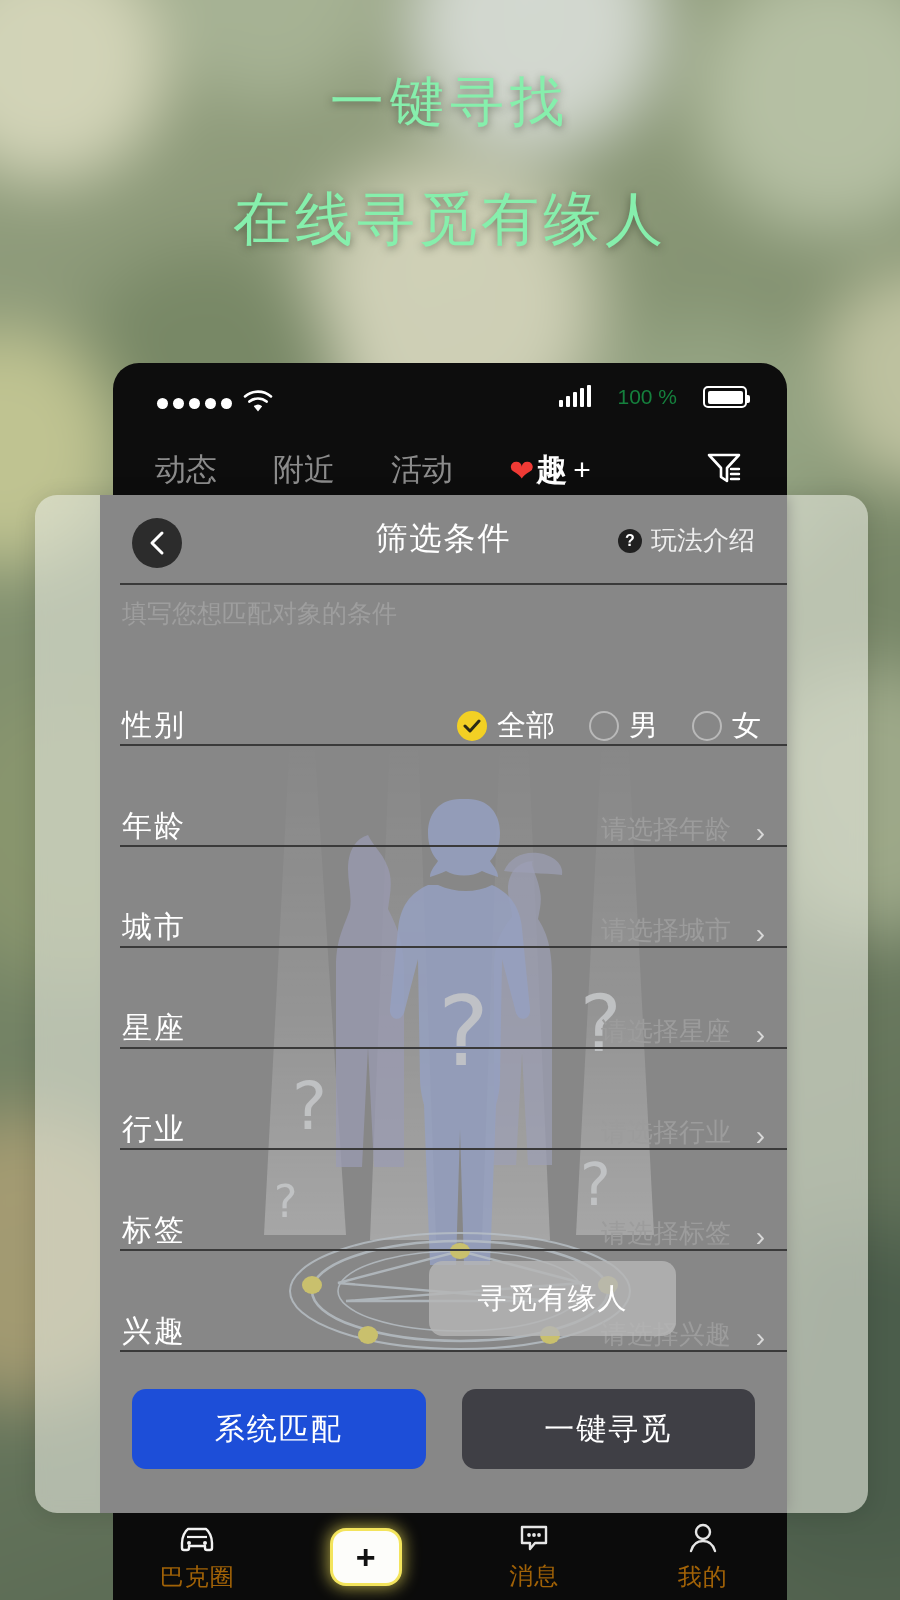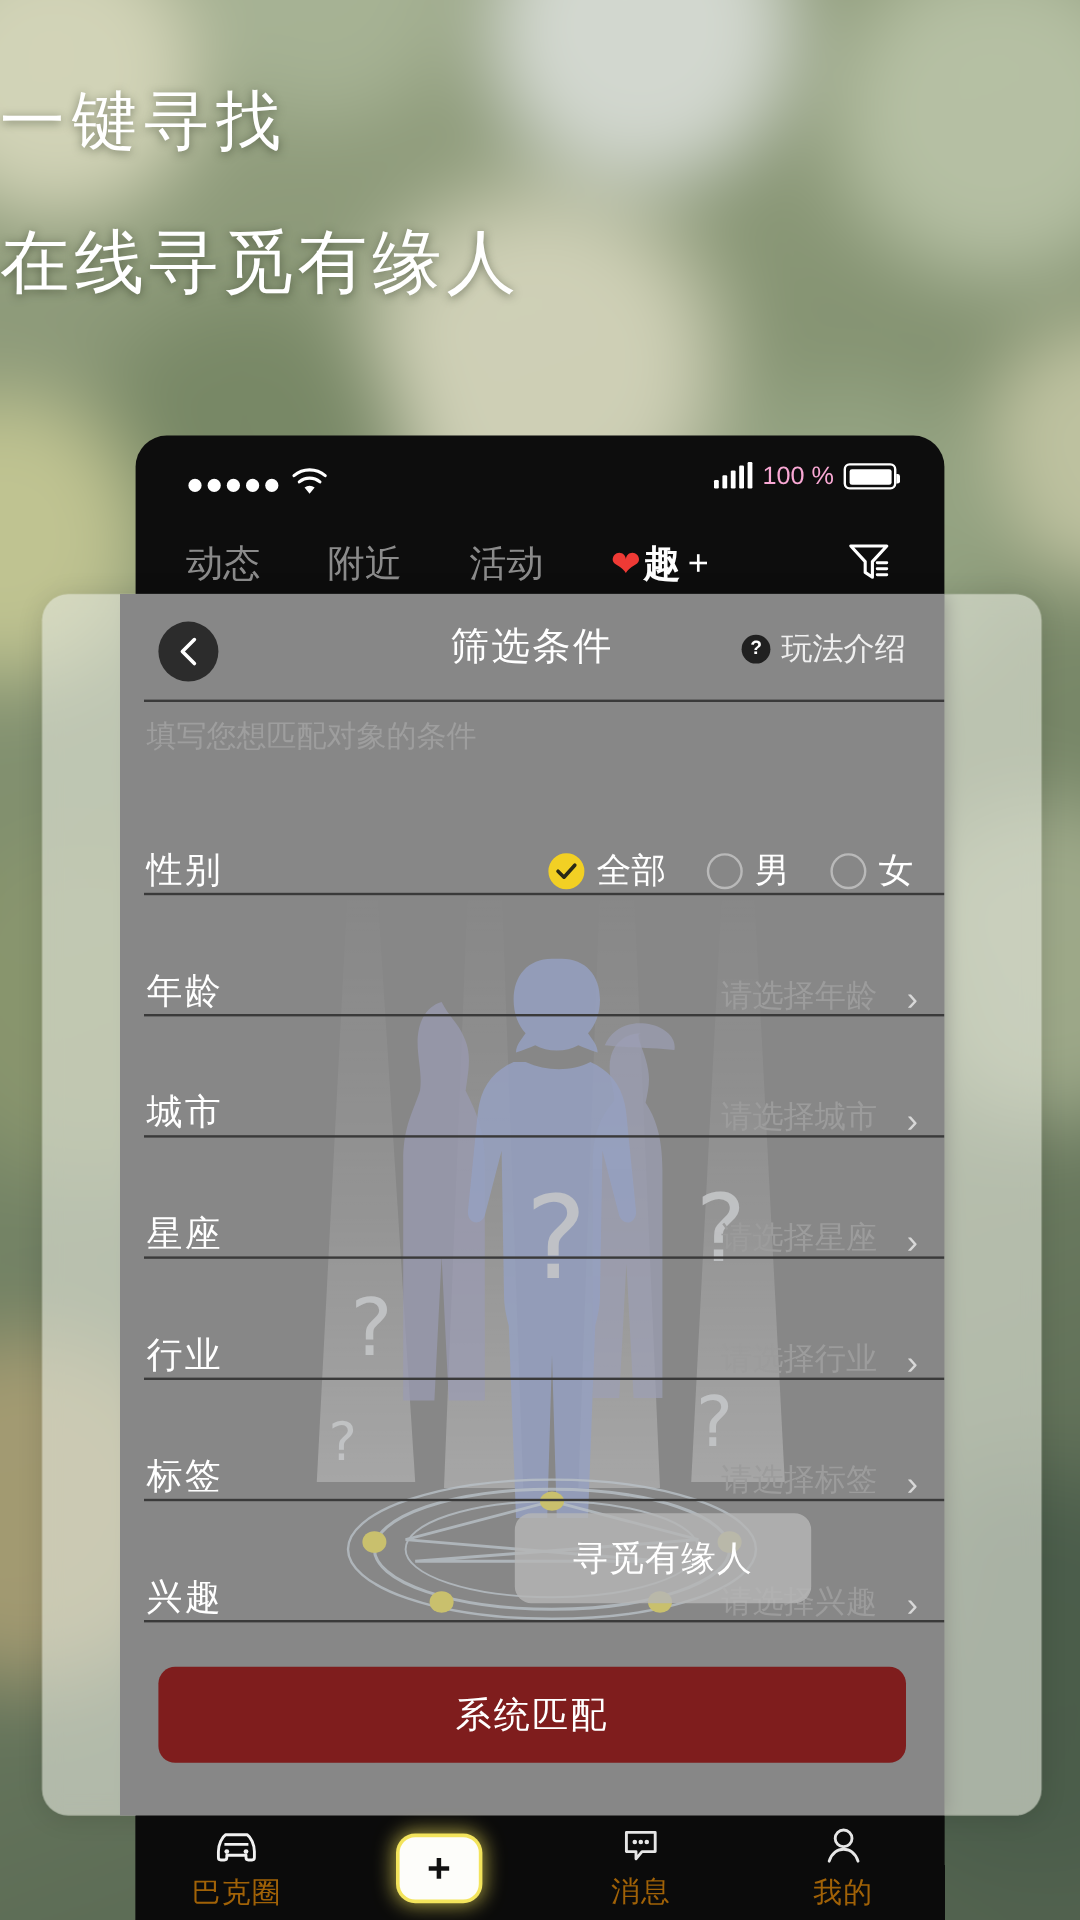--- a/index.html
+++ b/index.html
@@ -25,34 +25,34 @@
       radial-gradient(circle at 90% 50%, rgba(168,178,146,.8) 0 100px, rgba(168,178,146,0) 170px),
       radial-gradient(circle at 10% 76%, rgba(176,162,118,.8) 0 110px, rgba(176,162,118,0) 180px),
       radial-gradient(circle at 36% 82%, rgba(96,112,88,.92) 0 130px, rgba(96,112,88,0) 210px),
       radial-gradient(circle at 64% 78%, rgba(120,134,104,.9) 0 120px, rgba(120,134,104,0) 200px),
       radial-gradient(circle at 88% 84%, rgba(74,92,74,.95) 0 130px, rgba(74,92,74,0) 210px),
       radial-gradient(circle at 50% 96%, rgba(68,86,70,.95) 0 150px, rgba(68,86,70,0) 240px),
       linear-gradient(160deg,#9aa585 0%,#7e8d6c 40%,#4e5e4c 100%);
     filter:blur(26px);}
 
   
-  .headline{position:absolute;left:0;right:0;top:74px;text-align:left;
-    color:#ffffff;font-size:54px;font-weight:400;letter-spacing:6px;
+  .headline{position:absolute;left:0;right:0;top:74px;text-align:center;
+    color:#86efac;font-size:54px;font-weight:400;letter-spacing:6px;
     text-shadow:0 2px 8px rgba(40,50,30,.55);line-height:1.0;}
   .headline .l2{display:block;margin-top:62px;font-size:58px;letter-spacing:4px;}
 
   
   .phone{position:absolute;left:113px;top:363px;width:674px;height:1237px;
     background:#0d0d0d;border-radius:26px 26px 0 0;overflow:hidden;}
 
   .statusbar{position:relative;height:66px;}
   .sb-left{position:absolute;left:44px;top:27px;display:flex;align-items:center;gap:11px;}
   .dots{display:flex;gap:5px;}
   .dots i{display:block;width:11px;height:11px;border-radius:50%;background:#fff;}
-  .sb-right{position:absolute;right:40px;top:22px;display:flex;align-items:center;gap:8px;color:#f9a8d4;font-size:21px;}
+  .sb-right{position:absolute;right:40px;top:22px;display:flex;align-items:center;gap:26px;color:#15803d;font-size:21px;}
   .bars{display:flex;align-items:flex-end;gap:2.5px;height:20px;}
   .bars i{display:block;width:4.5px;background:#fff;border-radius:1px;}
   .bars i:nth-child(1){height:7px}.bars i:nth-child(2){height:11px}
   .bars i:nth-child(3){height:15px}.bars i:nth-child(4){height:19px}.bars i:nth-child(5){height:22px}
   .batt{position:relative;width:44px;height:22px;border:2px solid #fff;border-radius:5px;padding:2.5px;box-sizing:border-box;}
   .batt::after{content:"";position:absolute;right:-5px;top:7px;width:3px;height:8px;background:#fff;border-radius:0 2px 2px 0;}
   .batt i{display:block;height:100%;width:100%;background:#fff;border-radius:2px;}
 
   .tabbar{position:relative;height:82px;display:flex;align-items:center;padding:0 0 0 42px;}
   .tab{color:#8b8b8b;font-size:31px;margin-right:56px;position:relative;}
@@ -98,21 +98,21 @@
   .radio{width:30px;height:30px;border-radius:50%;border:2px solid #b9b9b9;box-sizing:border-box;}
   .radio.on{background:#f2d024;border-color:#f2d024;display:flex;align-items:center;justify-content:center;}
 
   .seek-pill{position:absolute;left:329px;top:766px;width:247px;height:75px;border-radius:14px;
     background:rgba(182,182,182,.82);display:flex;align-items:center;justify-content:center;
     color:#fff;font-size:29px;letter-spacing:1px;}
 
   .actions{position:absolute;left:0;right:0;bottom:44px;display:flex;gap:36px;padding:0 32px;}
   .btn{flex:1;height:80px;border-radius:14px;display:flex;align-items:center;justify-content:center;
     color:#fff;font-size:30px;letter-spacing:2px;}
-  .btn.primary{background:#7f1d1d;}
+  .btn.primary{background:#1d4ed8;}
   .btn.secondary{background:#3f3f45;}
 
   
   .bottomnav{position:absolute;left:113px;bottom:0;width:674px;height:87px;background:#0b0b0b;
     display:flex;align-items:center;justify-content:space-around;}
   .nav-item{width:112px;display:flex;flex-direction:column;align-items:center;gap:4px;}
   .nav-item .nl{font-size:24px;color:#a16207;letter-spacing:1px;}
   .nav-item.dim .nl{color:#9d9d9d;}
   .plus-btn{width:66px;height:52px;border-radius:13px;background:#fdfdfa;
     display:flex;align-items:center;justify-content:center;
@@ -316,20 +316,21 @@
         <span class="value">请选择兴趣</span>
         <span class="chev">›</span>
         <span class="line"></span>
       </div>
     </div>
 
     <div class="seek-pill">寻觅有缘人</div>
 
     <div class="actions">
       <div class="btn primary">系统匹配</div>
+      <div class="btn secondary">一键寻觅</div>
     </div>
   </div>
 
   <div class="bottomnav">
 
     <div class="nav-item">
       <svg width="42" height="36" viewBox="0 0 42 36">
         <path d="M6 22c0-6 3-12 6-14h18c3 2 6 8 6 14v5a2 2 0 01-2 2h-3a2 2 0 01-2-2v-2H13v2a2 2 0 01-2 2H8a2 2 0 01-2-2z" fill="none" stroke="#f2f2f2" stroke-width="2.4" stroke-linejoin="round"></path>
         <path d="M11 16h20" stroke="#f2f2f2" stroke-width="2.2"></path>
         <circle cx="13" cy="22" r="2" fill="#f2f2f2"></circle>

